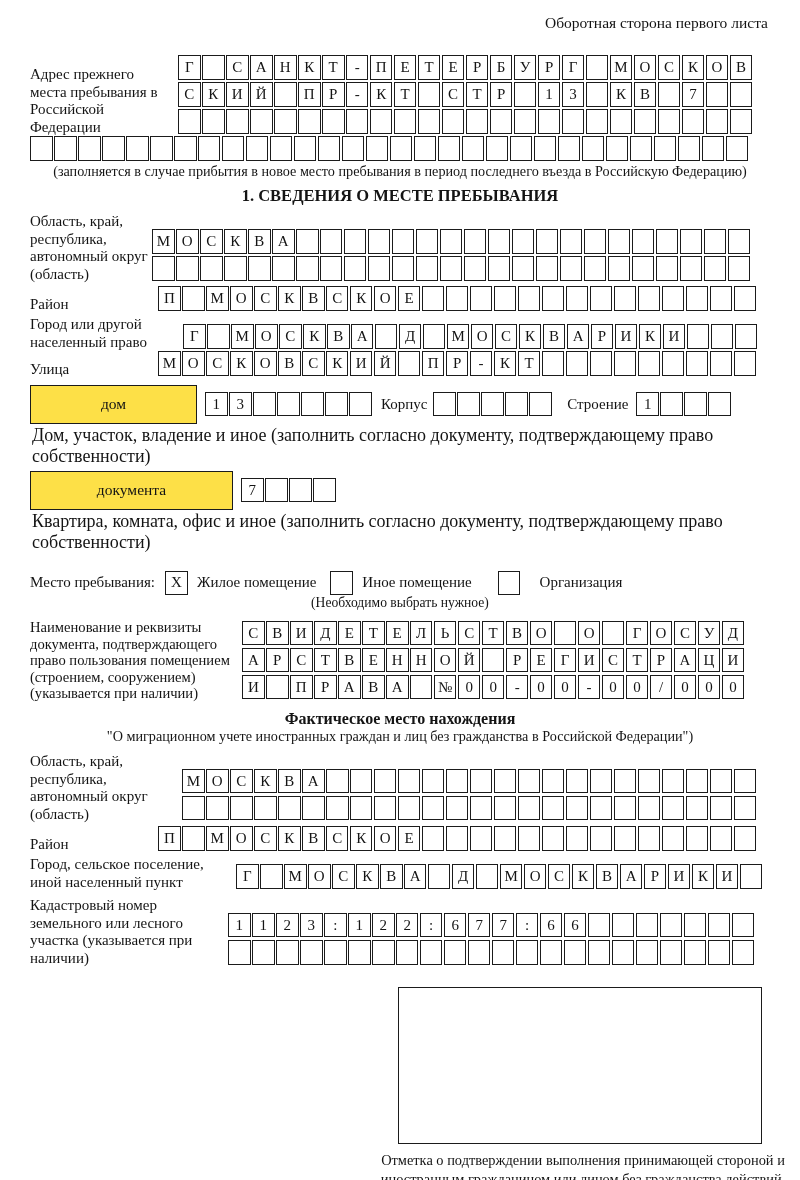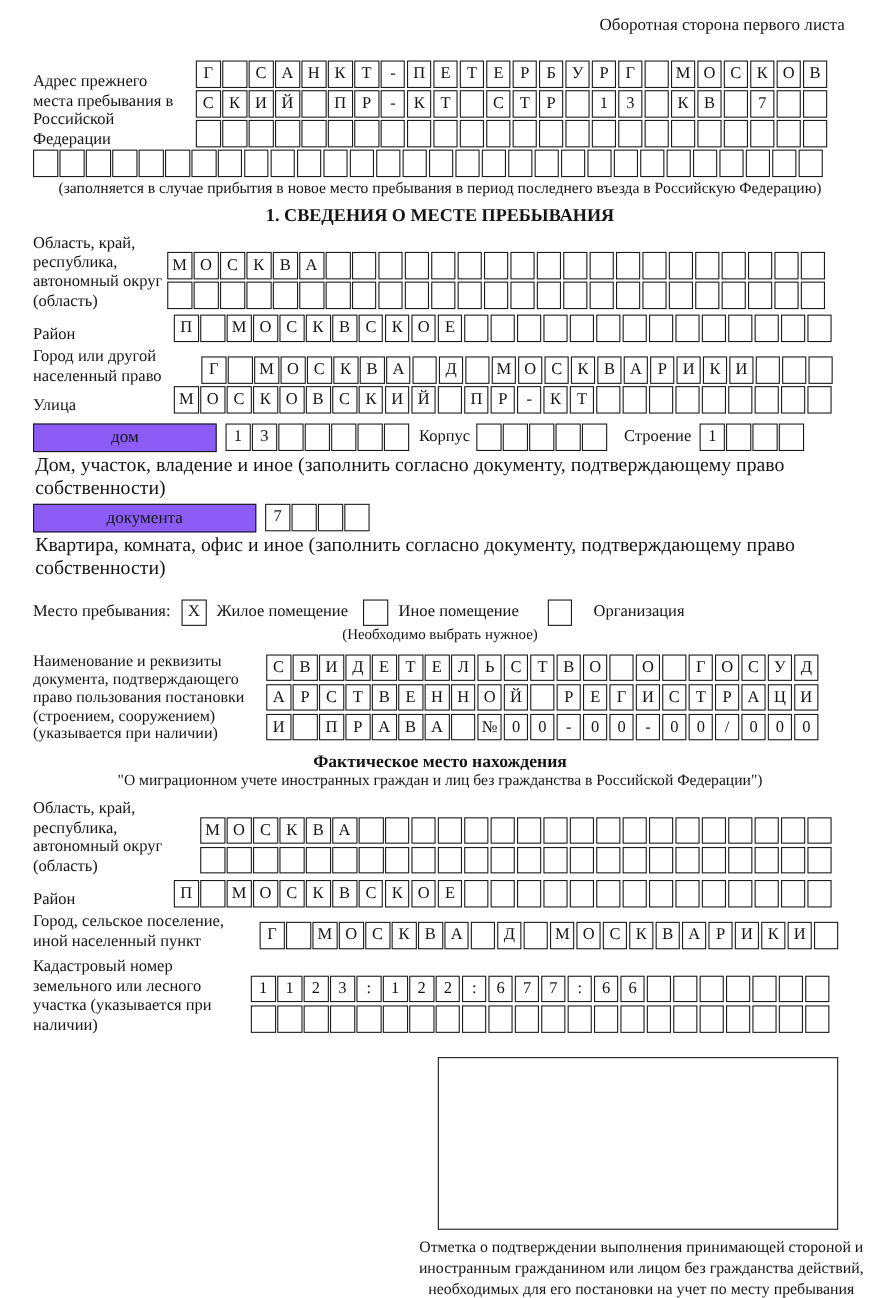--- a/index.html
+++ b/index.html
@@ -14,22 +14,22 @@
   .w212{width:212px;font-size:14.6px;line-height:16.6px;}
   .w152{width:152px;} .w206{width:206px;} .w198{width:198px;}
 
   .box-row{display:flex;margin-bottom:2.6px;}
   .bx{flex:none;box-sizing:border-box;width:22.6px;height:24.5px;margin-right:1.4px;
       border:1.6px solid #1b1b1b;display:inline-flex;align-items:center;justify-content:center;
       font-size:15px;line-height:1;background:#fff;}
   .note{font-size:14.2px;text-align:center;}
   .sec-title{font-weight:bold;font-size:16.5px;text-align:center;}
   .caption{font-size:18px;margin:1px 0 4px 2px;}
-  .widebox{flex:none;box-sizing:border-box;border:1.6px solid #1b1b1b;height:26px;
-           display:flex;align-items:center;justify-content:center;font-size:15.5px;background:#8b5cf6;}
+  .widebox{flex:none;box-sizing:border-box;border:1.6px solid #1b1b1b;height:39px;
+           display:flex;align-items:center;justify-content:center;font-size:15.5px;background:#fde047;}
   .inline-line{display:flex;align-items:center;}
   .mid-label{font-size:15px;white-space:nowrap;}
   .stamp-box{box-sizing:border-box;border:1.8px solid #1b1b1b;width:364px;height:157px;
              margin-left:368px;background:#fff;}
   .stamp-caption{width:410px;margin-left:348px;text-align:center;font-size:14.4px;line-height:19px;margin-top:7px;}
 </style>
 </head>
 <body>
 
 <div class="page">
@@ -358,21 +358,21 @@
       </div>
     <div class="mid-label" style="margin-left:8px;">Иное помещение</div>
     <div class="box-row" style="margin:0 0 0 26px;">
         <span class="bx"></span>
       </div>
     <div class="mid-label" style="margin-left:18px;">Организация</div>
   </div>
   <div class="note" style="font-size:13.6px;">(Необходимо выбрать нужное)</div>
 
   <div class="field" style="margin-top:5px;">
-    <div class="flabel w212">Наименование и реквизиты документа, подтверждающего право пользования постановки (строением, сооружением) (указывается при наличии)</div>
+    <div class="flabel w212">Наименование и реквизиты документа, подтверждающего право пользования помещением (строением, сооружением) (указывается при наличии)</div>
     <div>
       <div class="box-row">
           <span class="bx">С</span>
           <span class="bx">В</span>
           <span class="bx">И</span>
           <span class="bx">Д</span>
           <span class="bx">Е</span>
           <span class="bx">Т</span>
           <span class="bx">Е</span>
           <span class="bx">Л</span>

